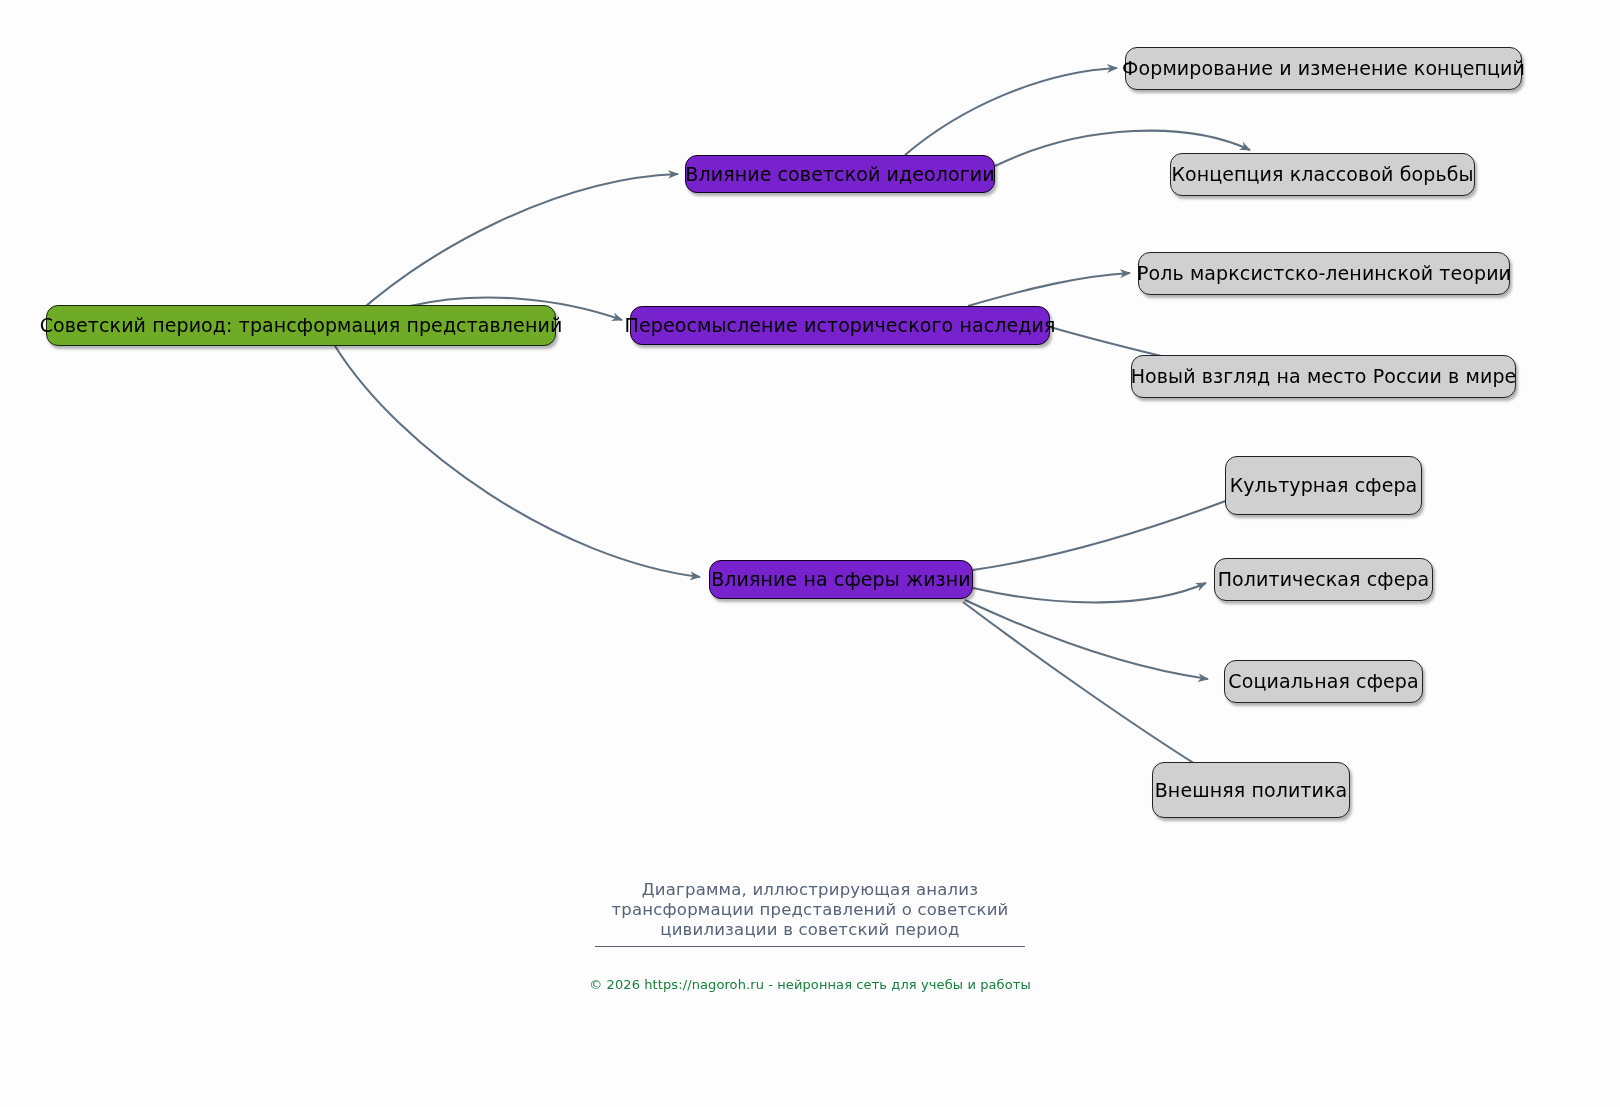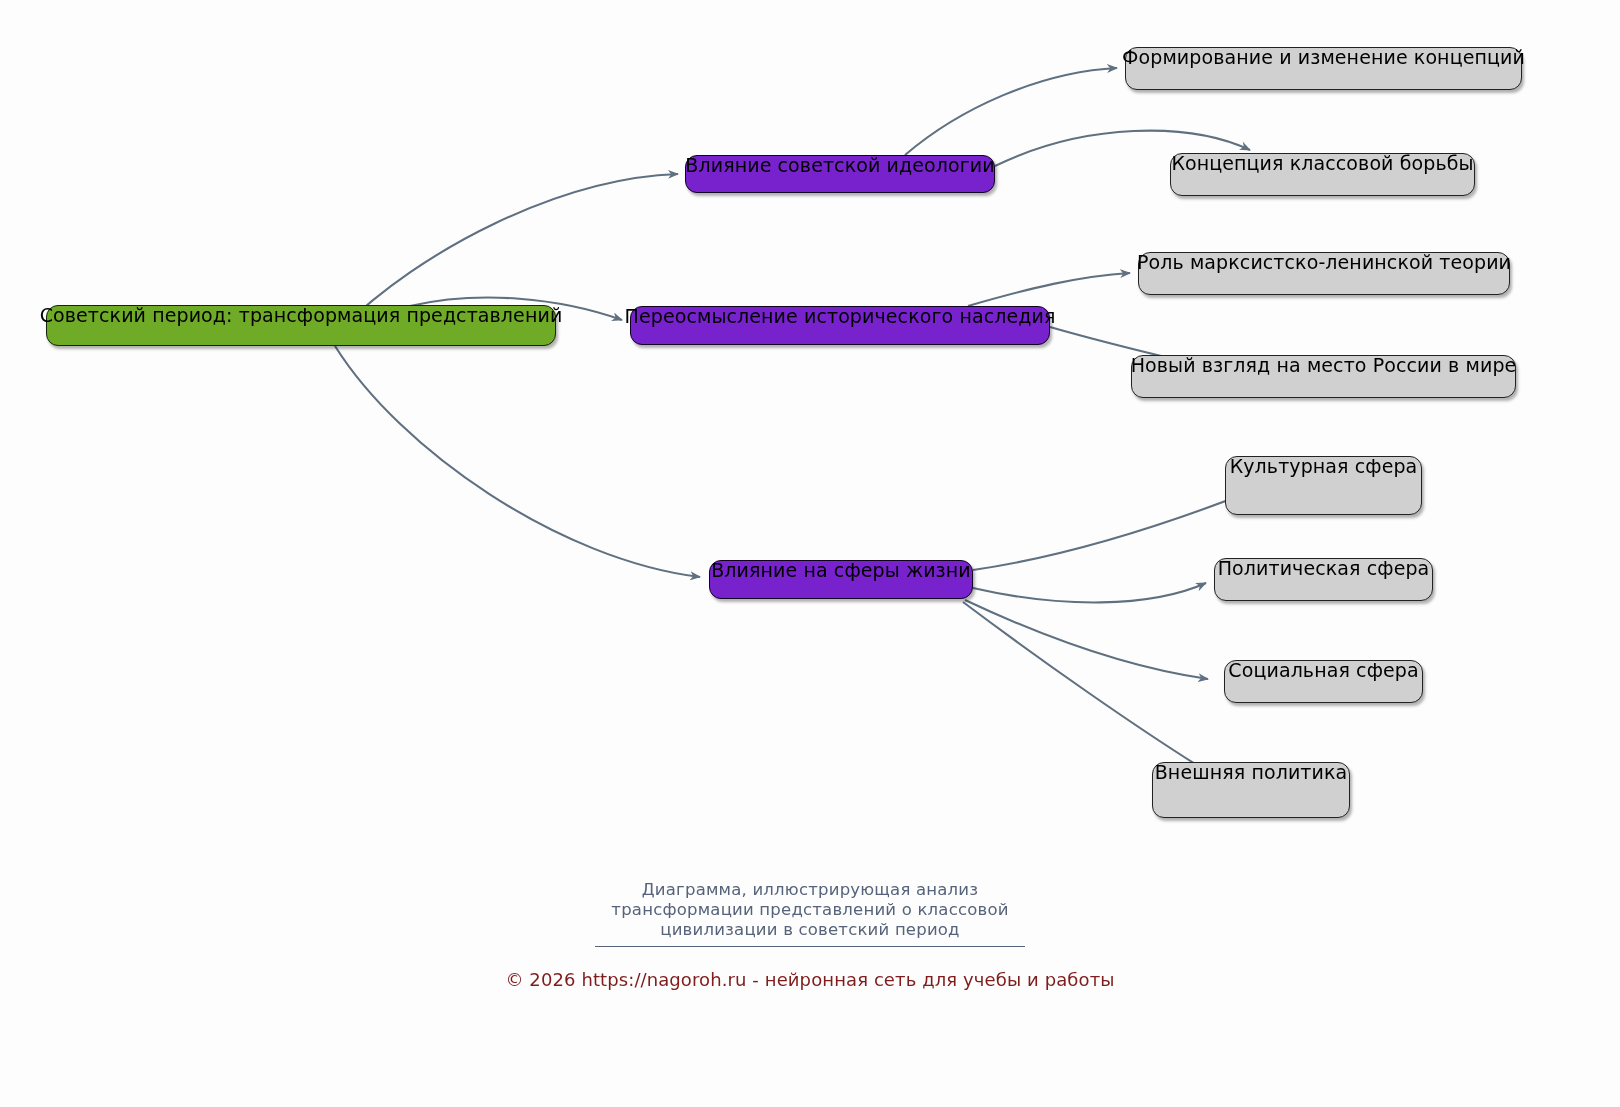--- a/index.html
+++ b/index.html
@@ -23,20 +23,21 @@
     left: 0;
     top: 0;
     width: 1620px;
     height: 1107px;
     pointer-events: none;
   }
   .node {
     position: absolute;
     box-sizing: border-box;
     display: flex;
+    align-items: center;
     justify-content: center;
     border-radius: 12px;
     border: 1.6px solid #1a1a1a;
     white-space: nowrap;
     box-shadow: 2px 3px 3px rgba(0,0,0,0.30);
     font-size: 19px;
     color: #000000;
     letter-spacing: 0.1px;
   }
   .node-root {
@@ -68,23 +69,23 @@
     font-weight: normal;
     line-height: 1.22;
     letter-spacing: 0.2px;
   }
   .rule {
     margin: 6px auto 0 auto;
     width: 430px;
     border-top: 1.6px solid #56637a;
   }
   .credit {
-    margin-top: 22px;
-    color: #7f1d1d;
-    font-size: 18px;
+    margin-top: 30px;
+    color: #15803d;
+    font-size: 13px;
     letter-spacing: 0.1px;
   }
 </style>
 </head>
 <body>
 
 <div id="canvas">
 
   <svg id="edges" viewBox="0 0 1620 1107">
     <defs>
@@ -153,19 +154,19 @@
   <div class="node node-leaf" style="left:1224px; top:660px; width:199px; height:43px;">
     <span class="node-label">Социальная сфера</span>
   </div>
 
   <div class="node node-leaf" style="left:1152px; top:762px; width:198px; height:56px;">
     <span class="node-label">Внешняя политика</span>
   </div>
 
   <div id="footer">
     <div class="caption">Диаграмма, иллюстрирующая анализ</div>
-    <div class="caption">трансформации представлений о классовой</div>
+    <div class="caption">трансформации представлений о советский</div>
     <div class="caption">цивилизации в советский период</div>
     <div class="rule"></div>
     <div class="credit">© 2026 https://nagoroh.ru - нейронная сеть для учебы и работы</div>
   </div>
 
 </div>
 
 </body></html>

